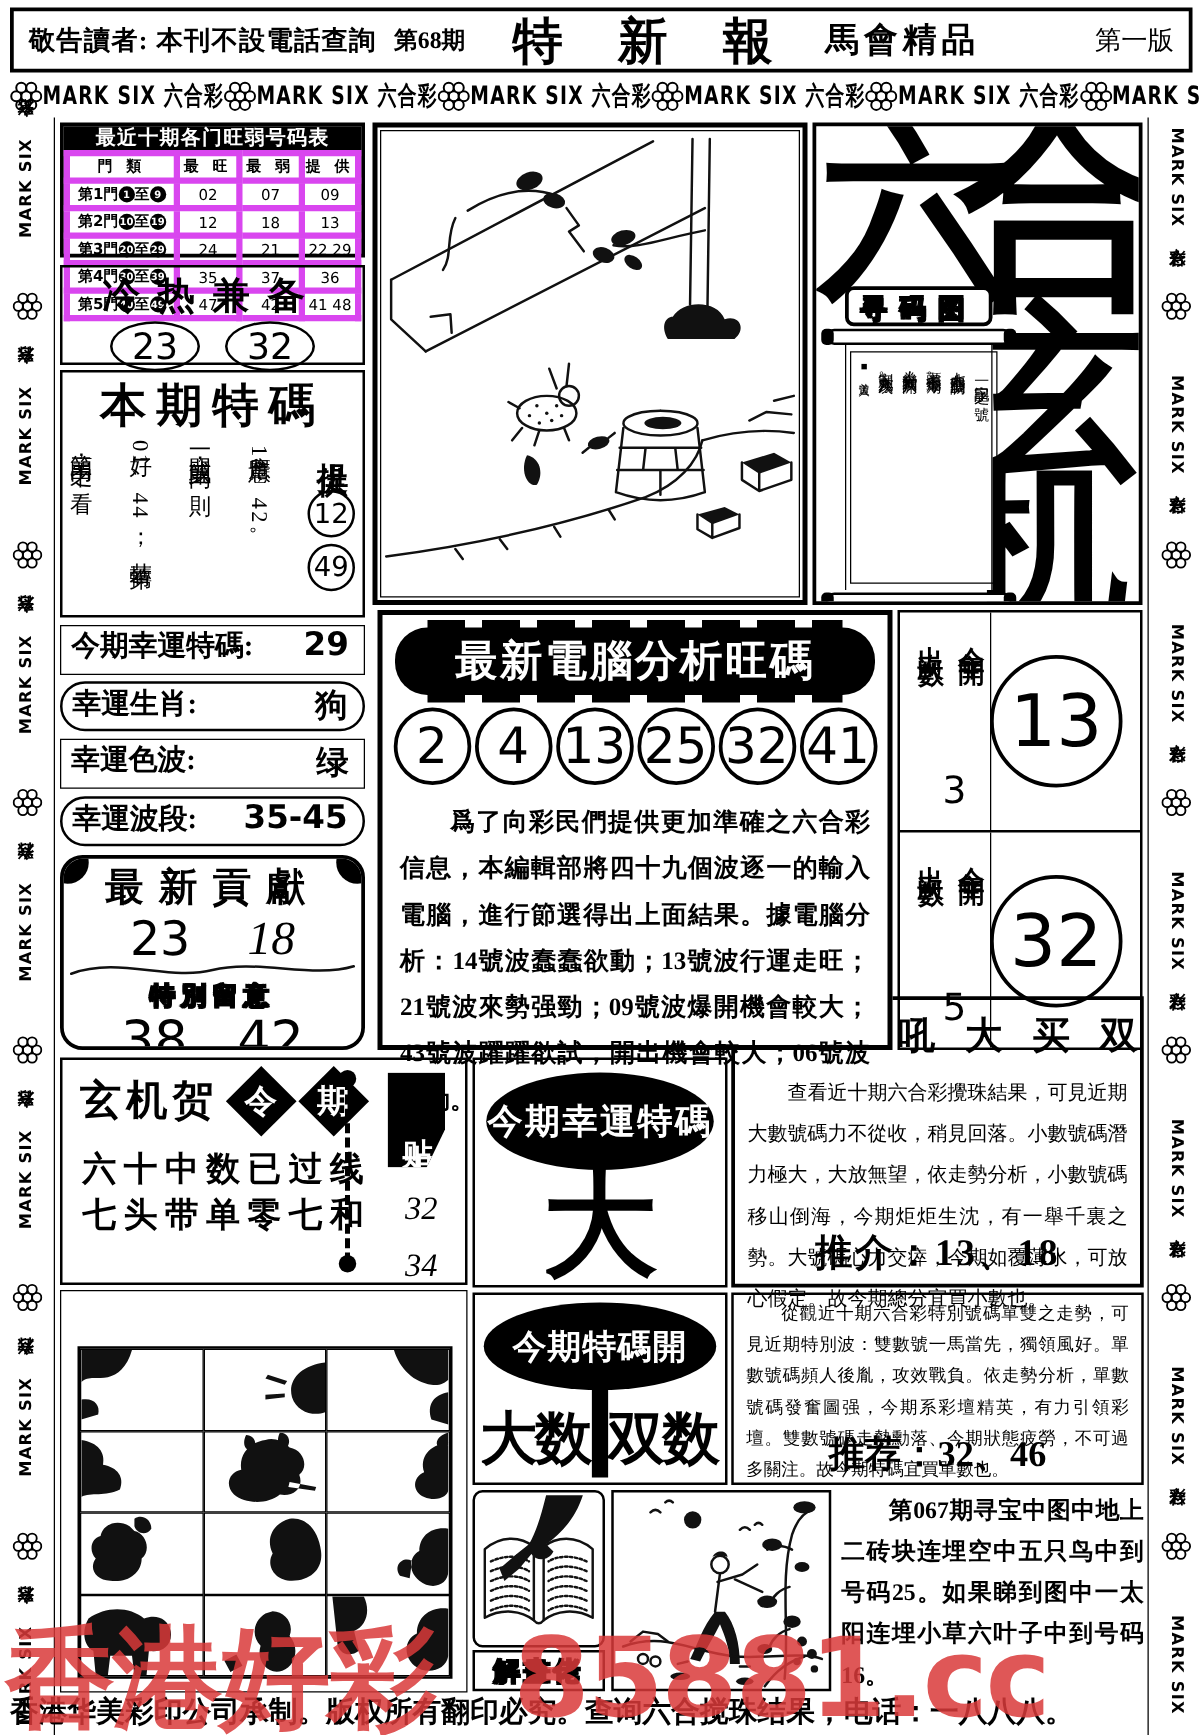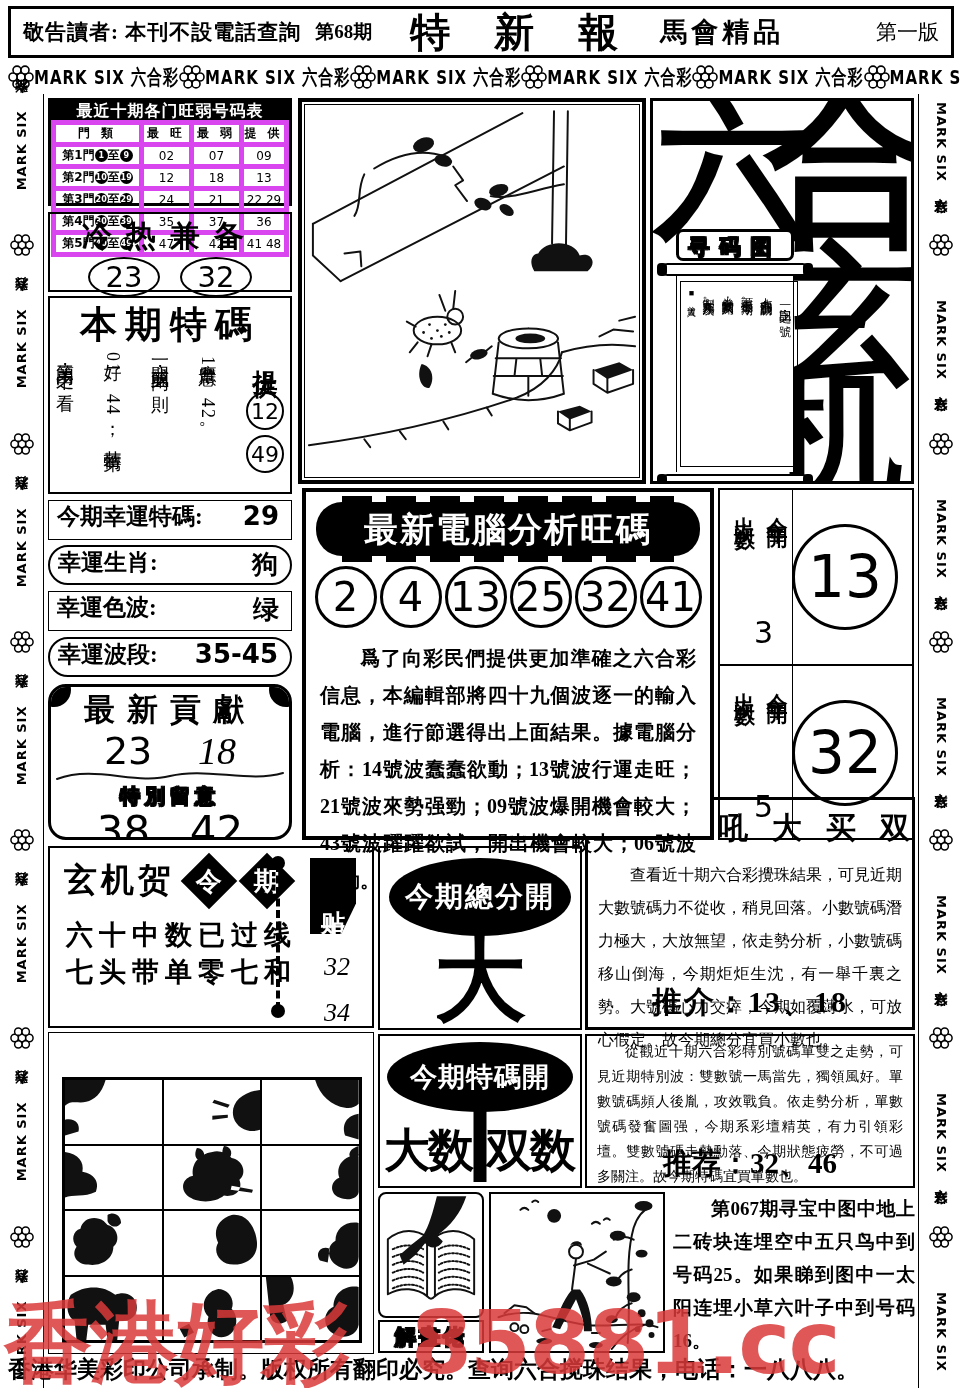--- a/index.html
+++ b/index.html
@@ -580,21 +580,21 @@
         <div>今年開</div>
         <div>出次數</div>
       </div>
       <div class="ap-count">5</div>
       <div class="ap-divider"></div>
       <div class="ap-circle">32</div>
     </div>
   </div>
 
   <div class="abs totalopen">
-    <div class="badge to-badge">今期總分開</div>
+    <div class="badge to-badge">今期幸運特碼</div>
     <div class="to-value">大</div>
   </div>
 
   <div class="abs spopen-left">
     <div class="badge so-badge">今期特碼開</div>
     <div class="so-bar"></div>
     <div class="so-left">大数</div>
     <div class="so-right">双数</div>
   </div>
   <div class="abs spopen-right">

